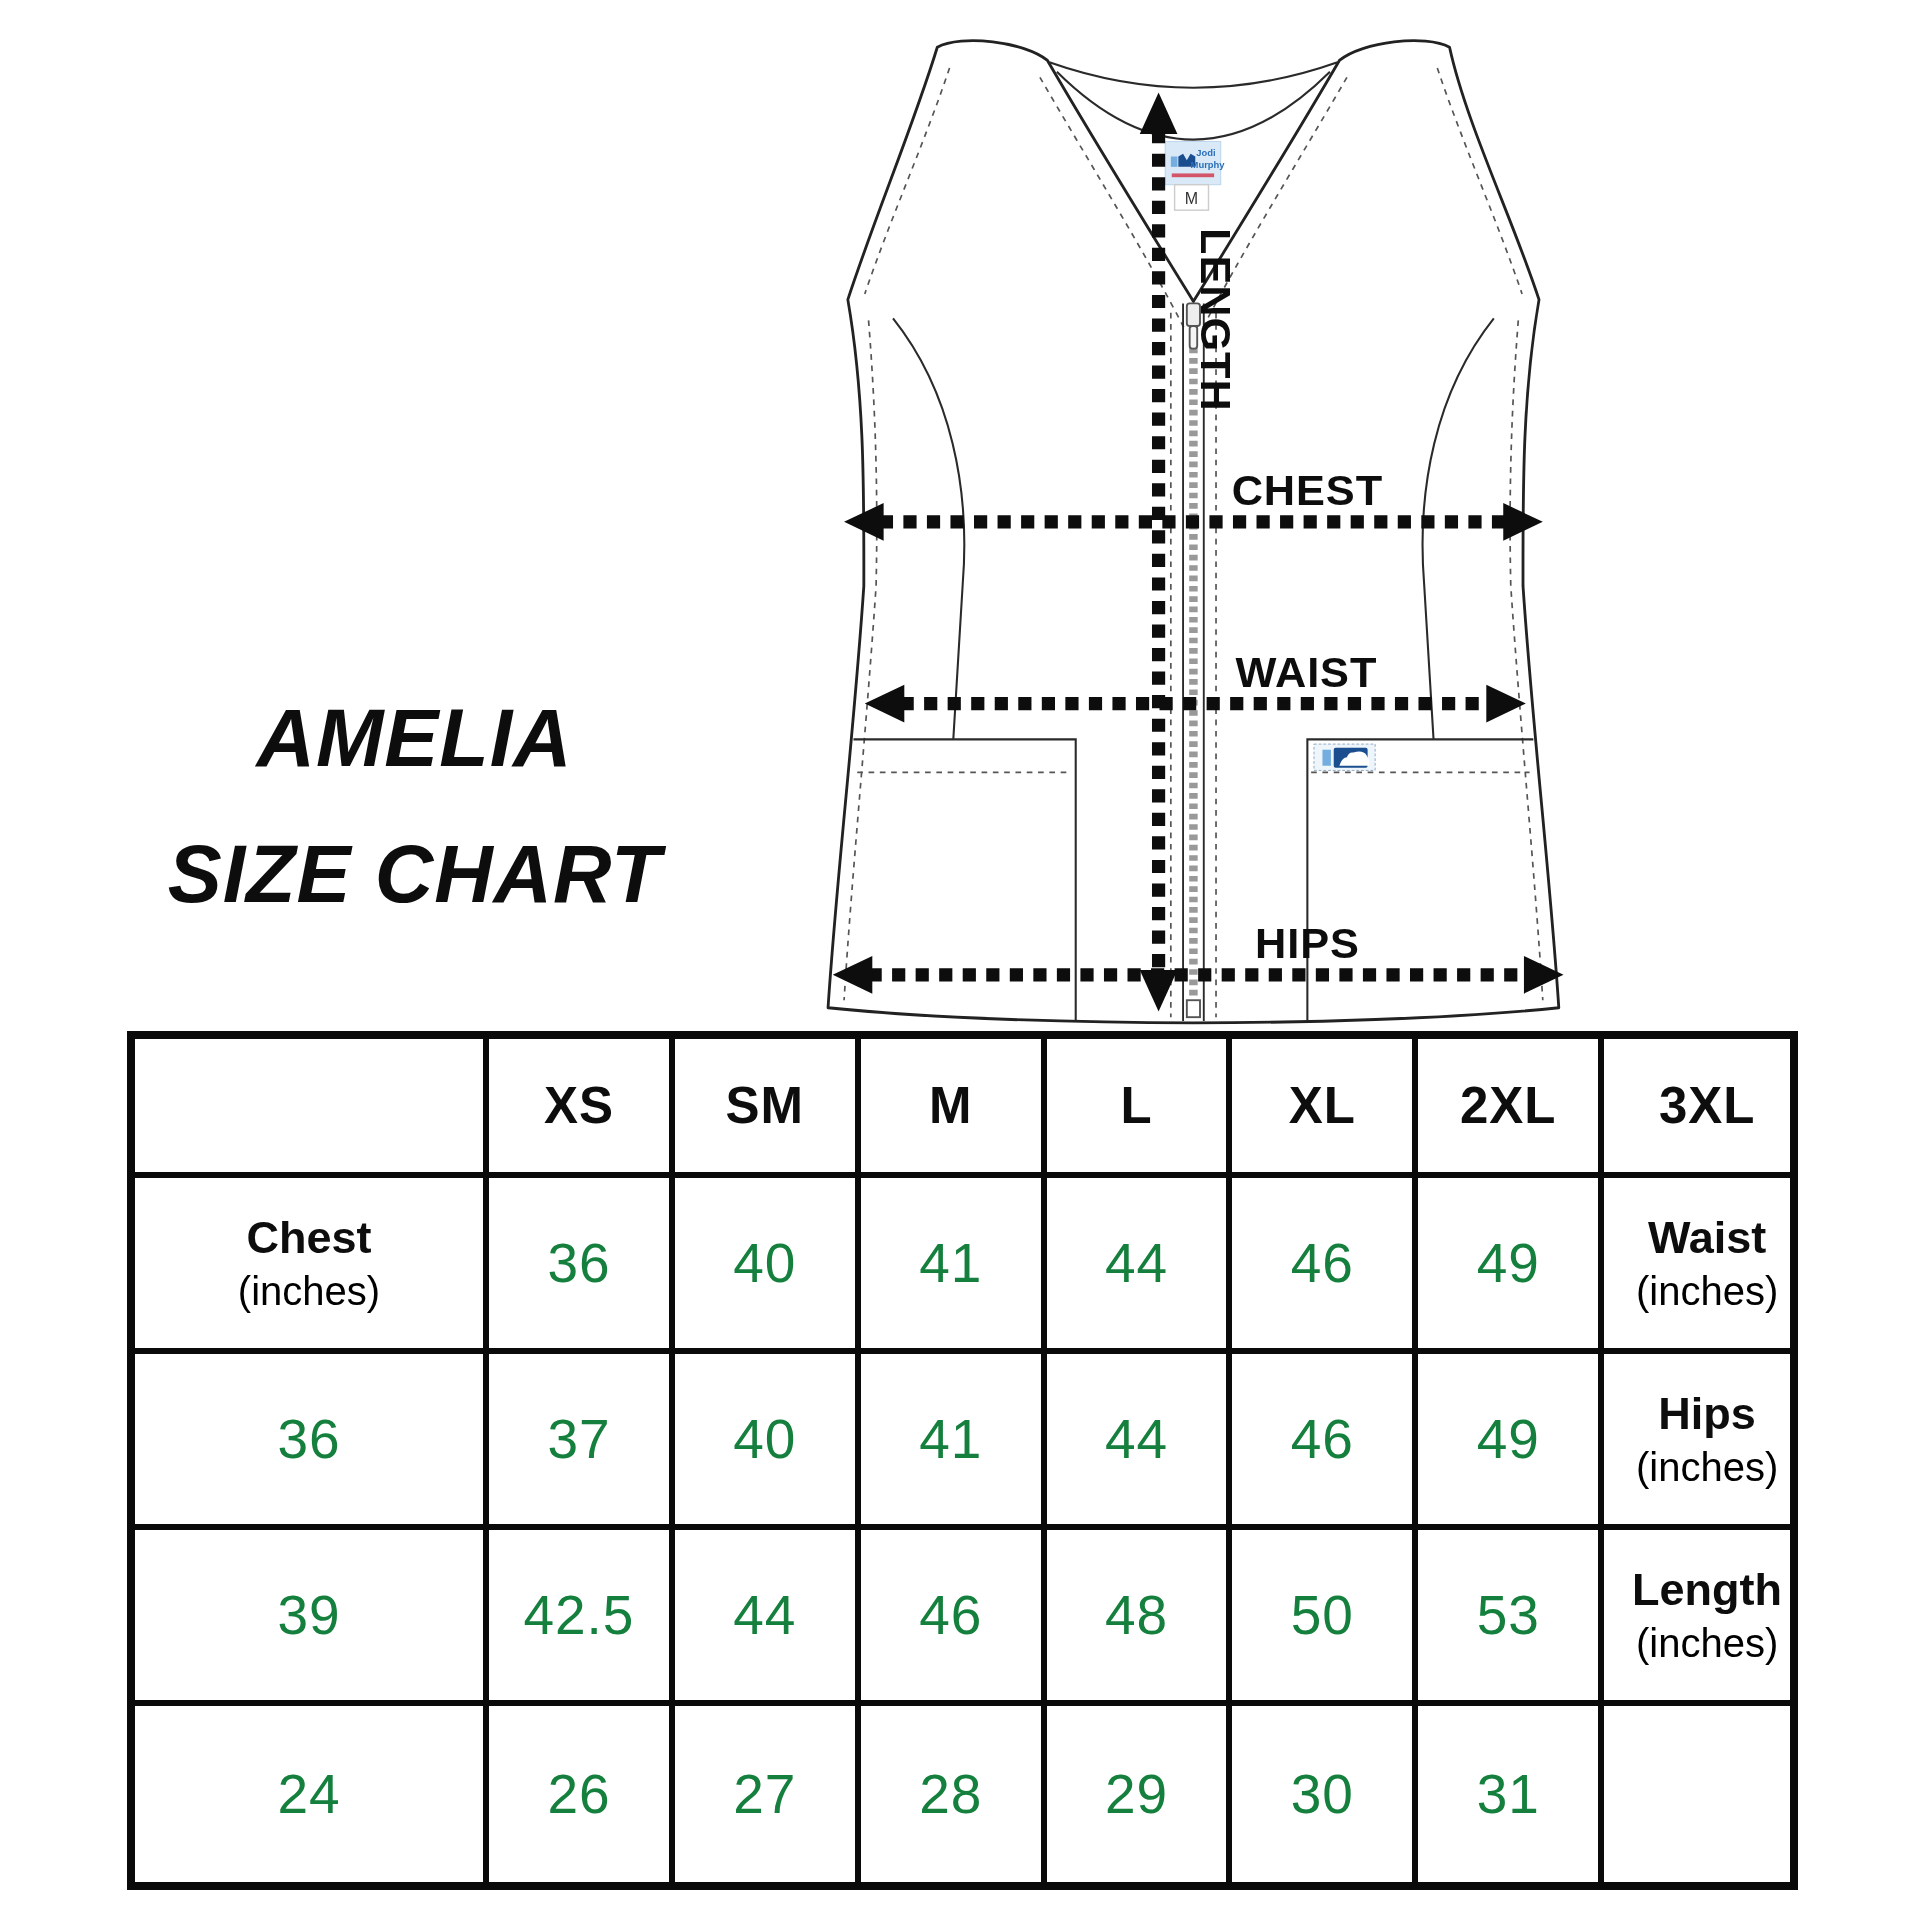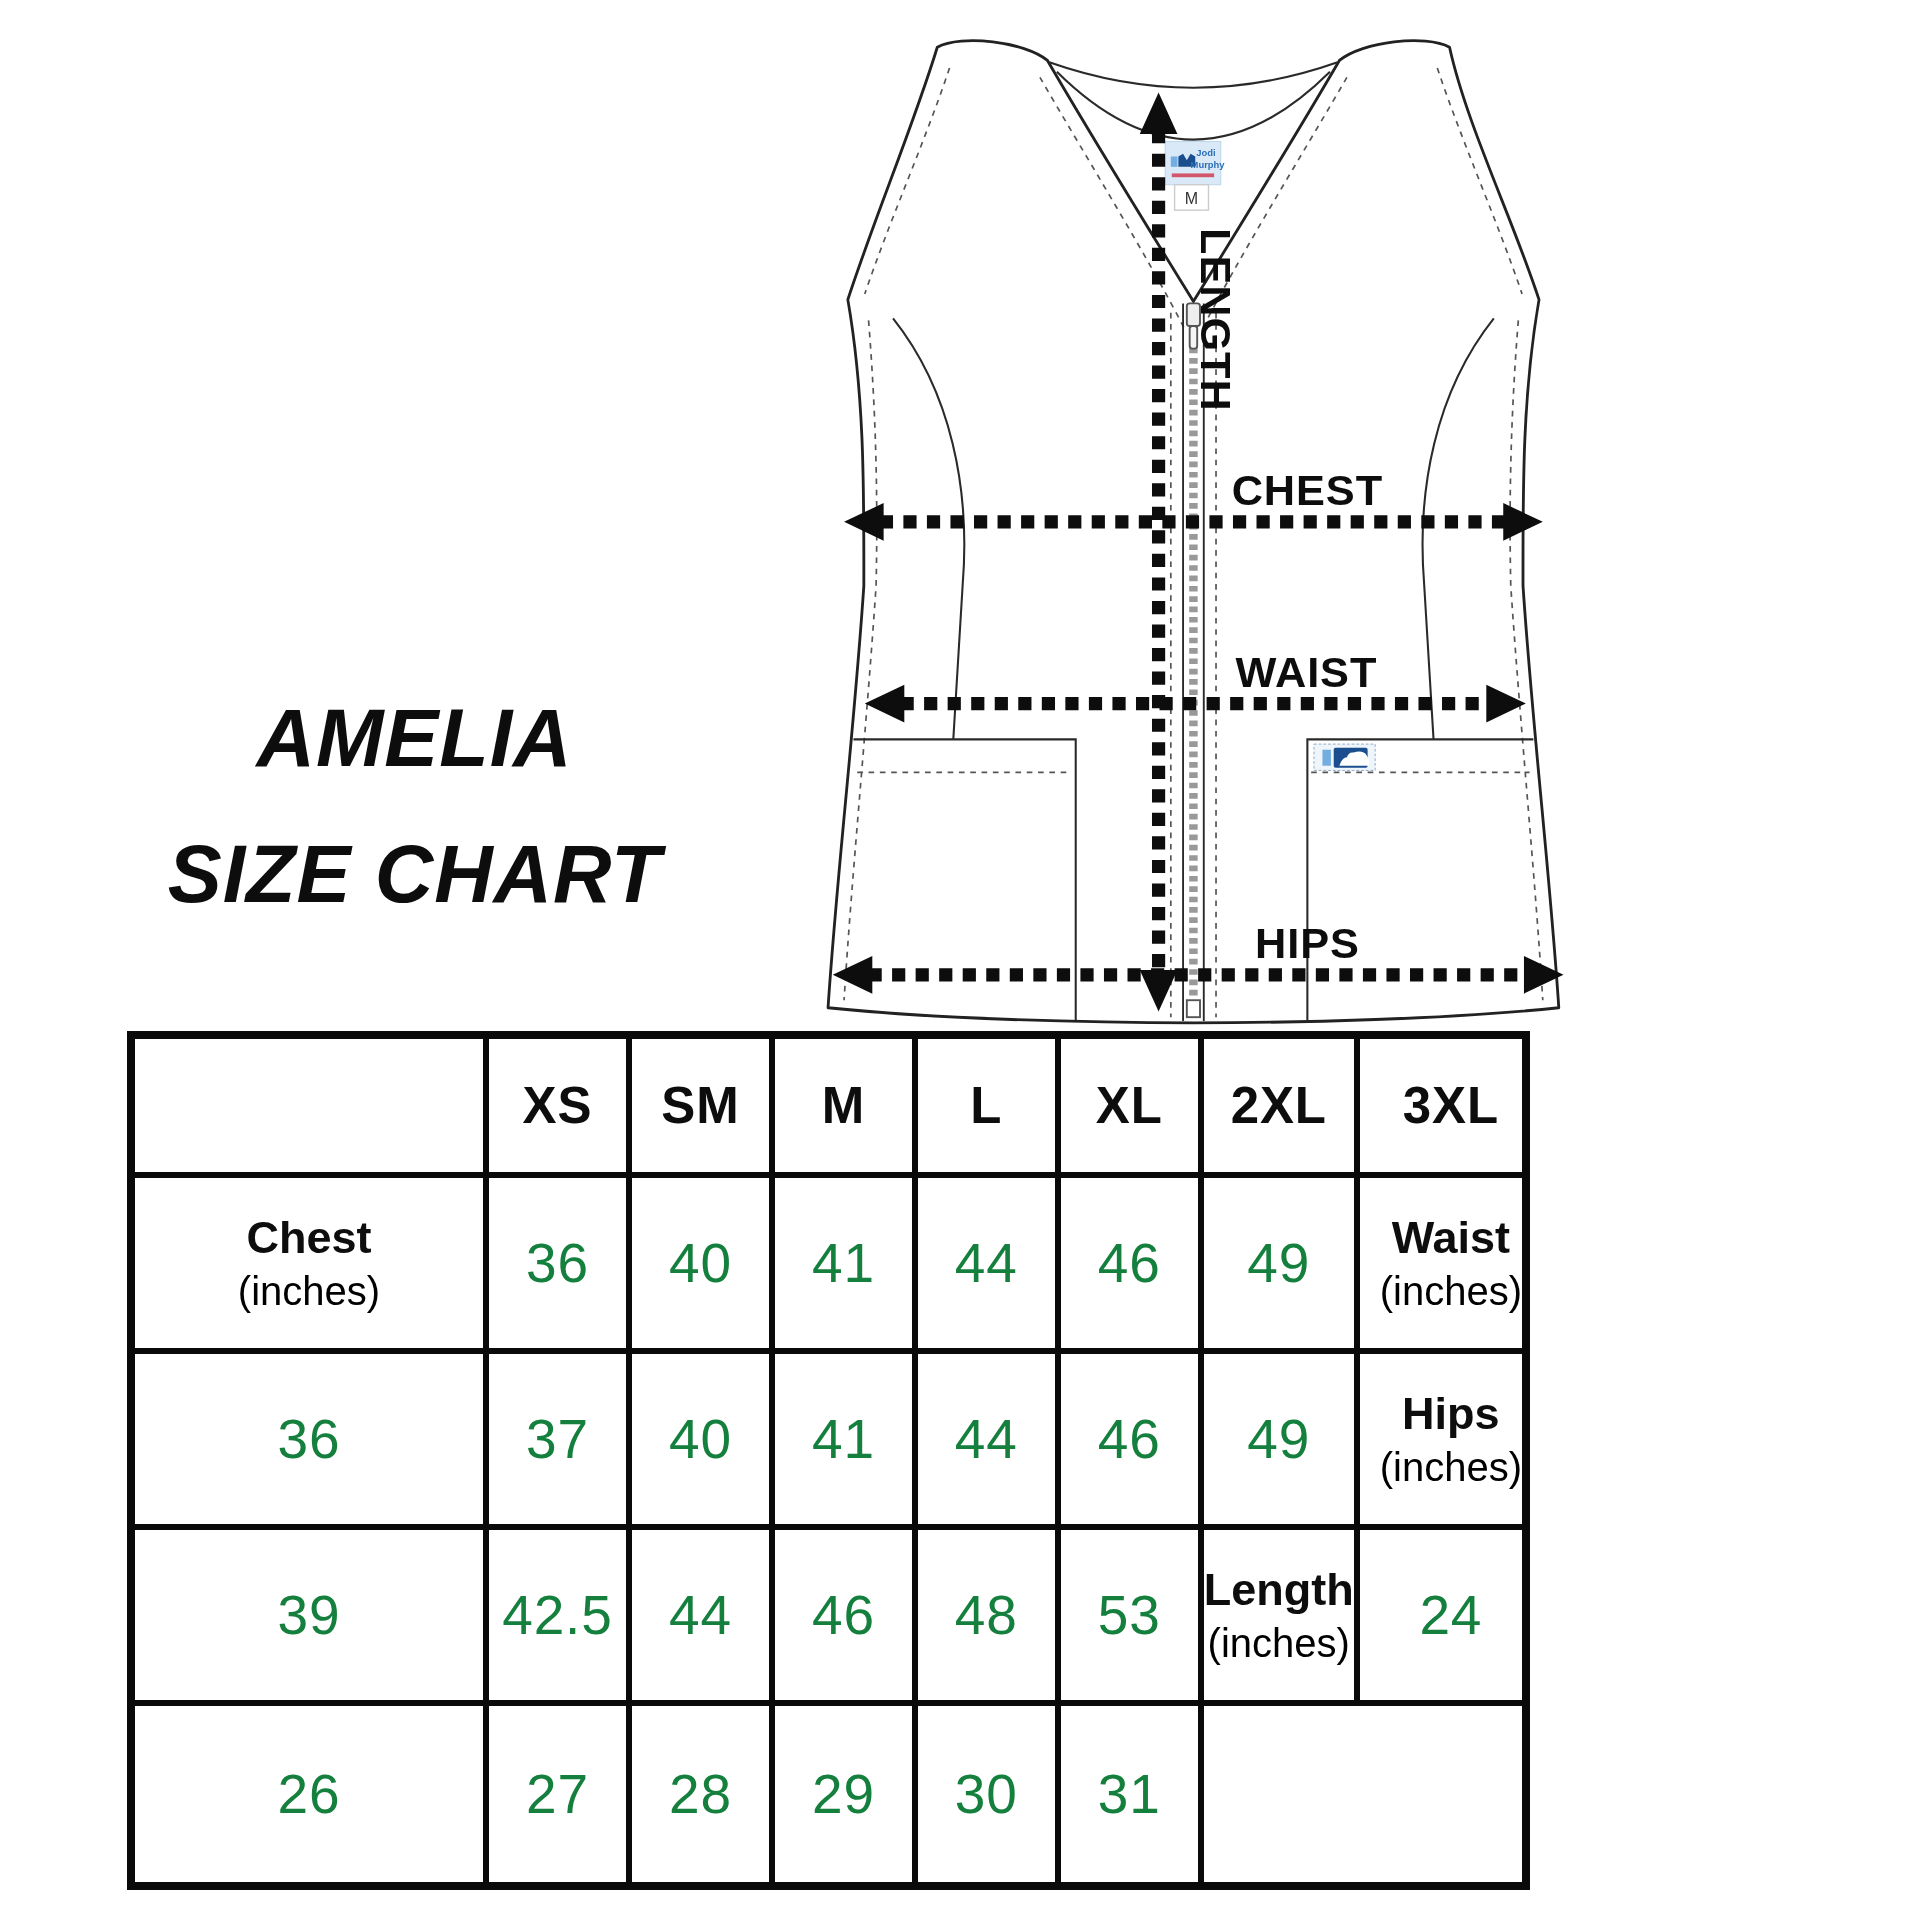--- a/index.html
+++ b/index.html
@@ -22,21 +22,21 @@
   .outline { fill:#ffffff; stroke:#222222; stroke-width:3; stroke-linejoin:round; }
   .seam    { fill:none; stroke:#2a2a2a; stroke-width:2.2; }
   .stitch  { fill:none; stroke:#555555; stroke-width:1.8; stroke-dasharray:6 6; }
   .measure { stroke:#0d0d0d; stroke-width:14; stroke-dasharray:14 11; stroke-linecap:butt; fill:none; }
   .mhead   { fill:#0d0d0d; }
   .mlabel  { font-family:"Liberation Sans", sans-serif; font-weight:700; font-size:46px; fill:#0d0d0d; letter-spacing:1px; }
   .tinytxt { font-family:"Liberation Sans", sans-serif; fill:#2a6fb8; }
 
   
   .size-table {
-    position:absolute; left:127px; top:1031px; width:1403px; height:859px;
+    position:absolute; left:127px; top:1031px; width:1671px; height:859px;
     box-sizing:border-box; border:8.5px solid #0a0a0a; background:#ffffff;
     display:grid; grid-template-columns:354px repeat(7, 1fr);
     grid-template-rows:139px repeat(4, 1fr);
   }
   .cell {
     border-right:6.6px solid #0a0a0a; border-bottom:6.6px solid #0a0a0a;
     display:flex; flex-direction:column; align-items:center; justify-content:center;
     background:#ffffff;
   }
   .cell:nth-child(8n) { border-right:none;padding-left:20px; }
@@ -190,20 +190,21 @@
 
     <div class="cell">
       <div class="rlabel">Hips</div>
       <div class="runit">(inches)</div>
     </div>
     <div class="cell vcell">39</div>
     <div class="cell vcell">42.5</div>
     <div class="cell vcell">44</div>
     <div class="cell vcell">46</div>
     <div class="cell vcell">48</div>
+    <div class="cell vcell">50</div>
     <div class="cell vcell">53</div>
 
     <div class="cell">
       <div class="rlabel">Length</div>
       <div class="runit">(inches)</div>
     </div>
     <div class="cell vcell">24</div>
     <div class="cell vcell">26</div>
     <div class="cell vcell">27</div>
     <div class="cell vcell">28</div>

